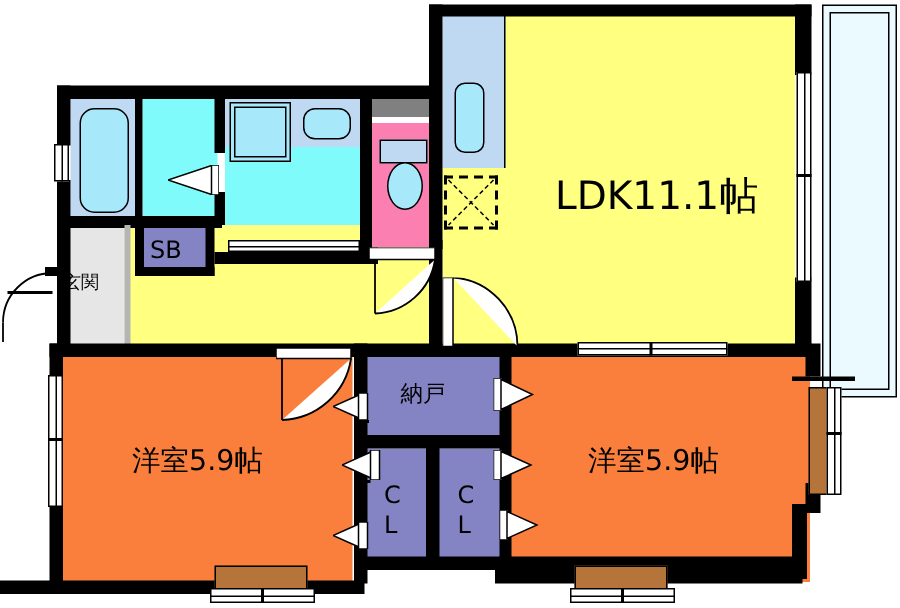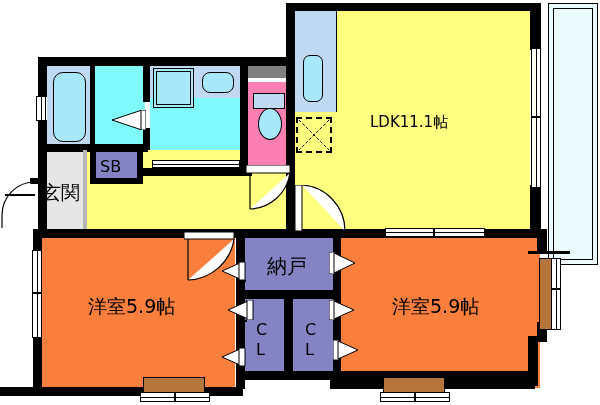--- a/index.html
+++ b/index.html
@@ -222,30 +222,30 @@
     <polygon points="0,9 18,1 18,17" fill="#ffffff" stroke="#000" stroke-width="1"></polygon>
     <rect x="17" y="0" width="6" height="18" fill="#ffffff" stroke="#000" stroke-width="1"></rect>
   </svg>
   <div class="ln" style="left:238px;top:280px;width:8px;height:2px;"></div>
 
   <svg class="abs" style="left:333px;top:340px;width:26px;height:20px;" viewBox="0 0 26 20">
     <rect x="0" y="0" width="6" height="20" fill="#ffffff" stroke="#000" stroke-width="1"></rect>
     <polygon points="5,1 25,10 5,19" fill="#ffffff" stroke="#000" stroke-width="1"></polygon>
   </svg>
 
-  <div class="lbl" style="left:370px;top:113px;font-size:15px;letter-spacing:0px;">LDK11.1帖</div>
+  <div class="lbl" style="left:370px;top:113px;font-size:26px;letter-spacing:0px;">LDK11.1帖</div>
 
   <div class="lbl" style="left:88px;top:294px;font-size:19px;">洋室5.9帖</div>
 
   <div class="lbl" style="left:392px;top:294px;font-size:19px;">洋室5.9帖</div>
 
-  <div class="lbl" style="left:267px;top:253px;font-size:20px;">納戸</div>
+  <div class="lbl" style="left:267px;top:253px;font-size:15px;">納戸</div>
 
   <div class="lbl" style="left:256px;top:320px;font-size:16px;line-height:20px;width:18px;white-space:normal;word-break:break-all;">CL</div>
 
   <div class="lbl" style="left:305px;top:320px;font-size:16px;line-height:20px;width:18px;white-space:normal;word-break:break-all;">CL</div>
 
   <div class="lbl" style="left:100px;top:157px;font-size:16px;">SB</div>
 
-  <div class="lbl" style="left:42px;top:180px;font-size:19px;">玄関</div>
+  <div class="lbl" style="left:42px;top:180px;font-size:12px;">玄関</div>
 
 
 </div>
 
 </body></html>

